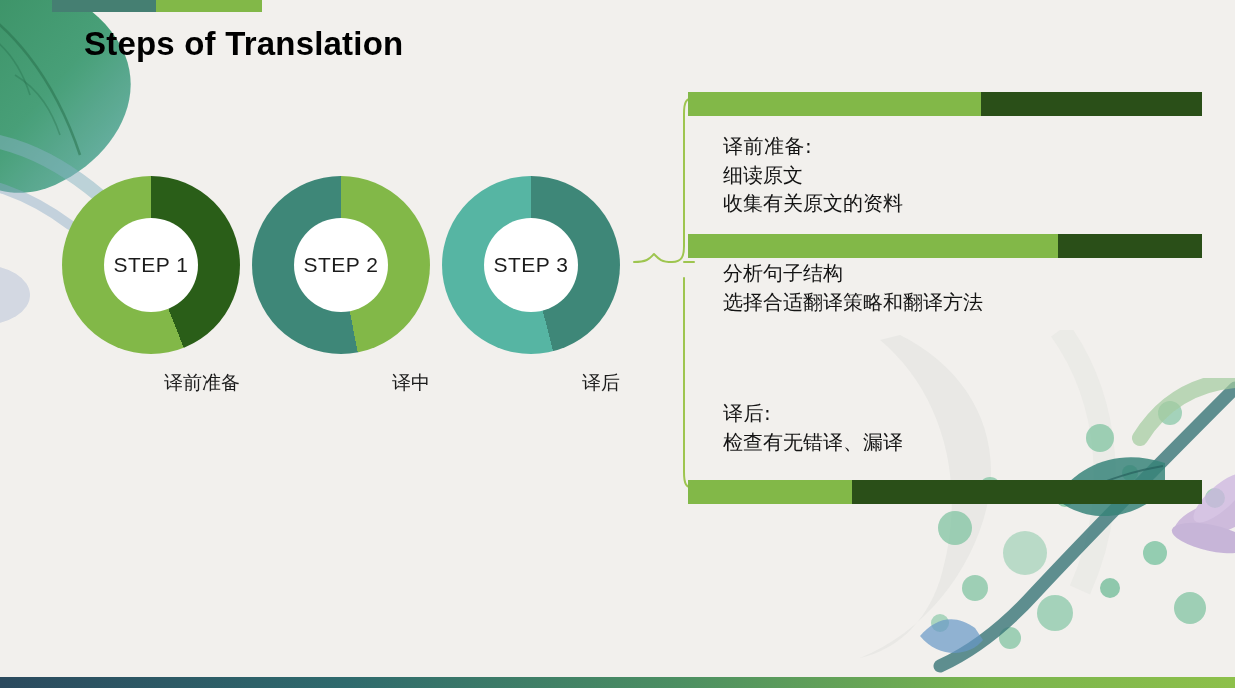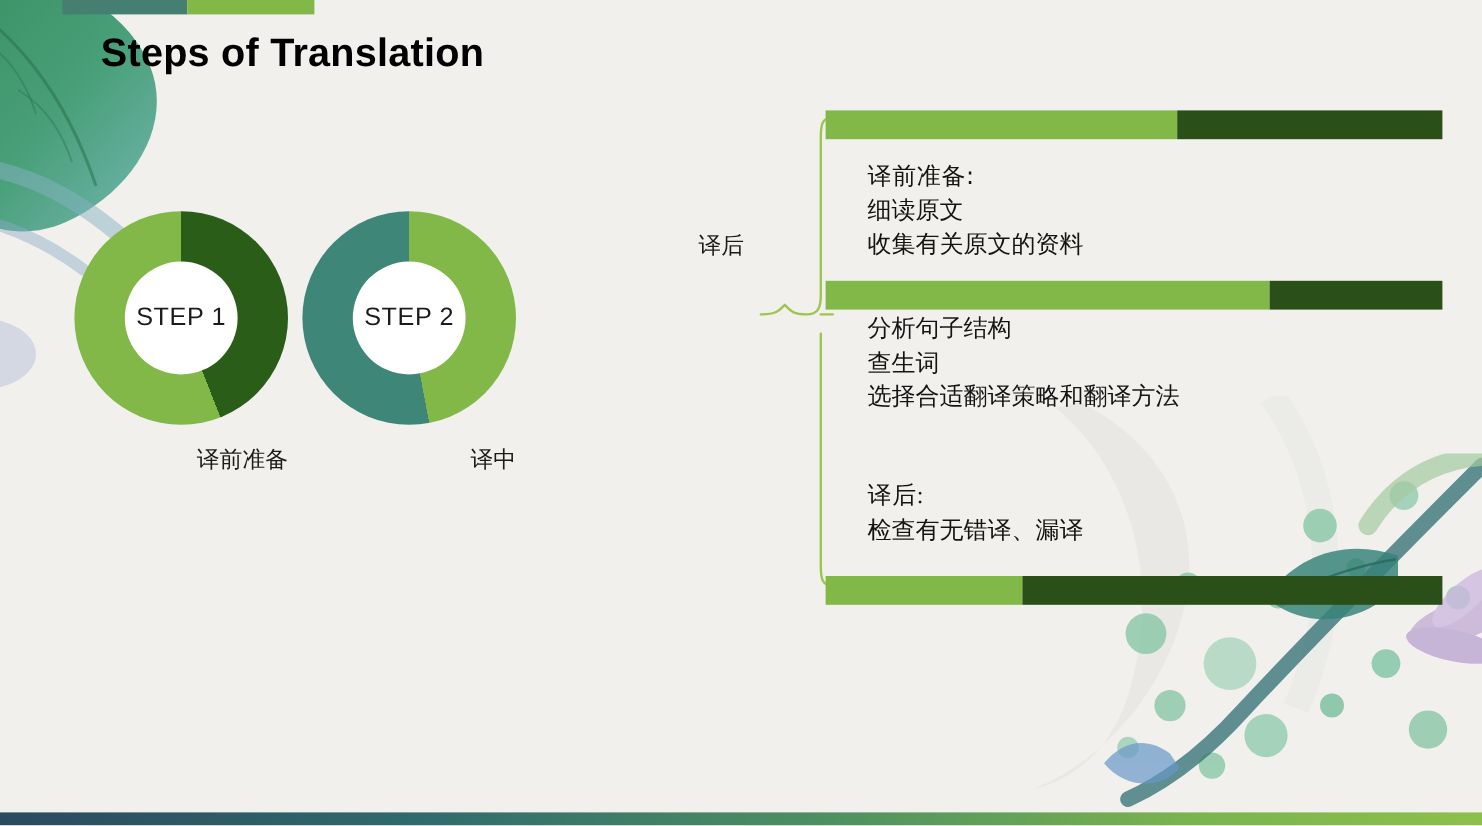--- a/index.html
+++ b/index.html
@@ -62,21 +62,21 @@
   #bar-0{top:92px;}
   #bar-1{top:234px;}
   #bar-2{top:480px;}
 
   .textblock{position:absolute;left:3px;width:512px;color:#141414;
     font-family:"DejaVu Sans","Liberation Sans",sans-serif;margin-left:32px;}
   .textblock .line{font-size:20px;line-height:28.5px;white-space:nowrap;}
   .textblock .line.head{letter-spacing:.5px;}
   #tb-0{top:132px;}
   #tb-1{top:259px;}
-  #tb-2{top:399px;font-family:Liberation Serif, serif;}
+  #tb-2{top:399px;}
 
   
   .bottom-bar{
     position:absolute;left:0;bottom:0;width:1235px;height:11px;
     background:linear-gradient(90deg,#2b4a5e 0%,#2f6a6d 28%,#4c8f62 55%,#79b44e 80%,#8dc04a 100%);
   }
 </style>
 </head>
 <body>
 
@@ -158,20 +158,25 @@
     </div>
     <div class="donut-wrap" id="donut-1">
       <div class="donut" style="background: conic-gradient(rgb(130, 184, 72) 0deg, rgb(130, 184, 72) 169.2deg, rgb(62, 135, 120) 169.2deg, rgb(62, 135, 120) 360deg);">
         <div class="hole">
           <span>STEP 2</span>
         </div>
       </div>
       <div class="donut-caption">译中</div>
     </div>
     <div class="donut-wrap" id="donut-2">
+      <div class="donut" style="background: conic-gradient(rgb(62, 135, 120) 0deg, rgb(62, 135, 120) 165.6deg, rgb(86, 181, 163) 165.6deg, rgb(86, 181, 163) 360deg);">
+        <div class="hole">
+          <span>STEP 3</span>
+        </div>
+      </div>
       <div class="donut-caption">译后</div>
     </div>
   </div>
 
   <svg class="bracket" viewBox="0 0 72 420">
     <path d="M10 174 C24 174 26 170 30 166 C34 170 36 174 48 174 C58 174 60 168 60 158 L60 26 C60 14 62 10 70 10
              M60 190 L60 384 C60 396 62 400 70 400" stroke="#9ec54f" stroke-width="2" fill="none" stroke-linecap="round" stroke-linejoin="round"></path>
     <path d="M30 166 L30 166" stroke="#9ec54f" stroke-width="2" fill="none"></path>
     <path d="M60 174 L70 174" stroke="#9ec54f" stroke-width="2" fill="none" stroke-linecap="round"></path>
   </svg>
@@ -192,21 +197,20 @@
     </div>
 
     <div class="textblock" id="tb-0">
       <div class="line head">译前准备:</div>
       <div class="line">细读原文</div>
       <div class="line">收集有关原文的资料</div>
     </div>
 
     <div class="textblock" id="tb-1">
       <div class="line">分析句子结构</div>
-      <div class="line">查生词</div>
       <div class="line">选择合适翻译策略和翻译方法</div>
     </div>
 
     <div class="textblock" id="tb-2">
       <div class="line head">译后:</div>
       <div class="line">检查有无错译、漏译</div>
     </div>
   </div>
 
   <div class="bottom-bar"></div>

